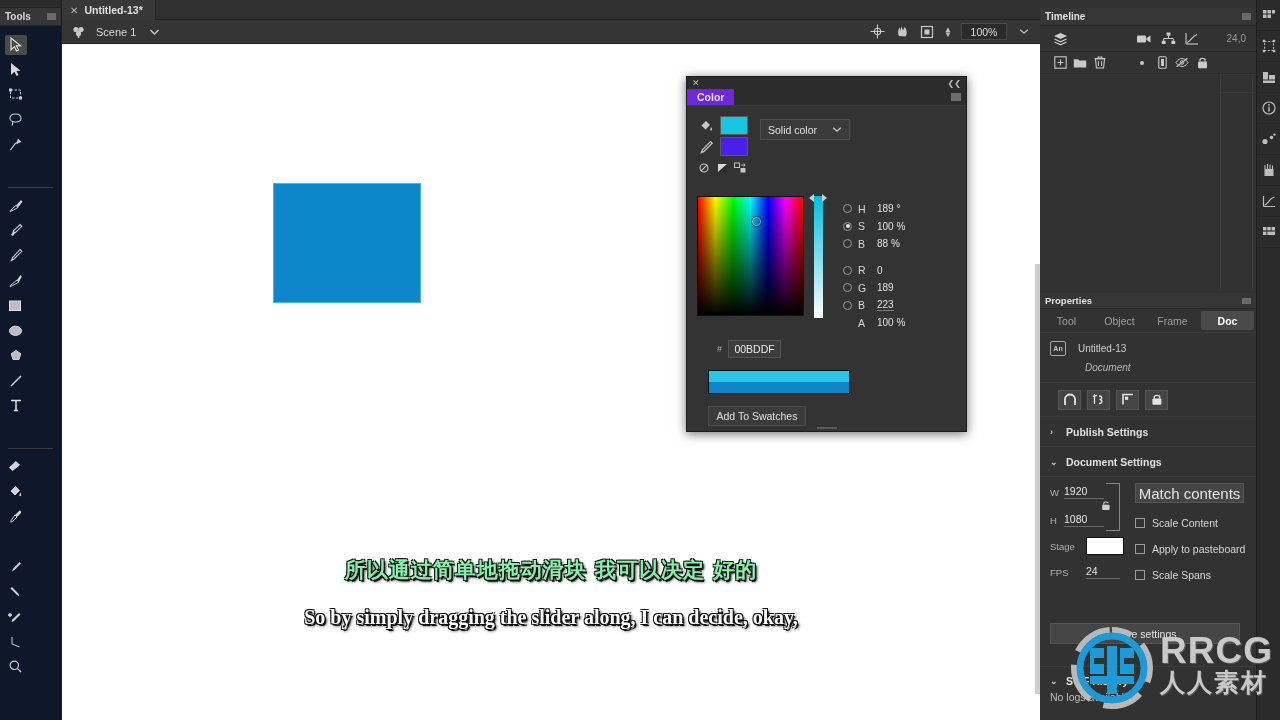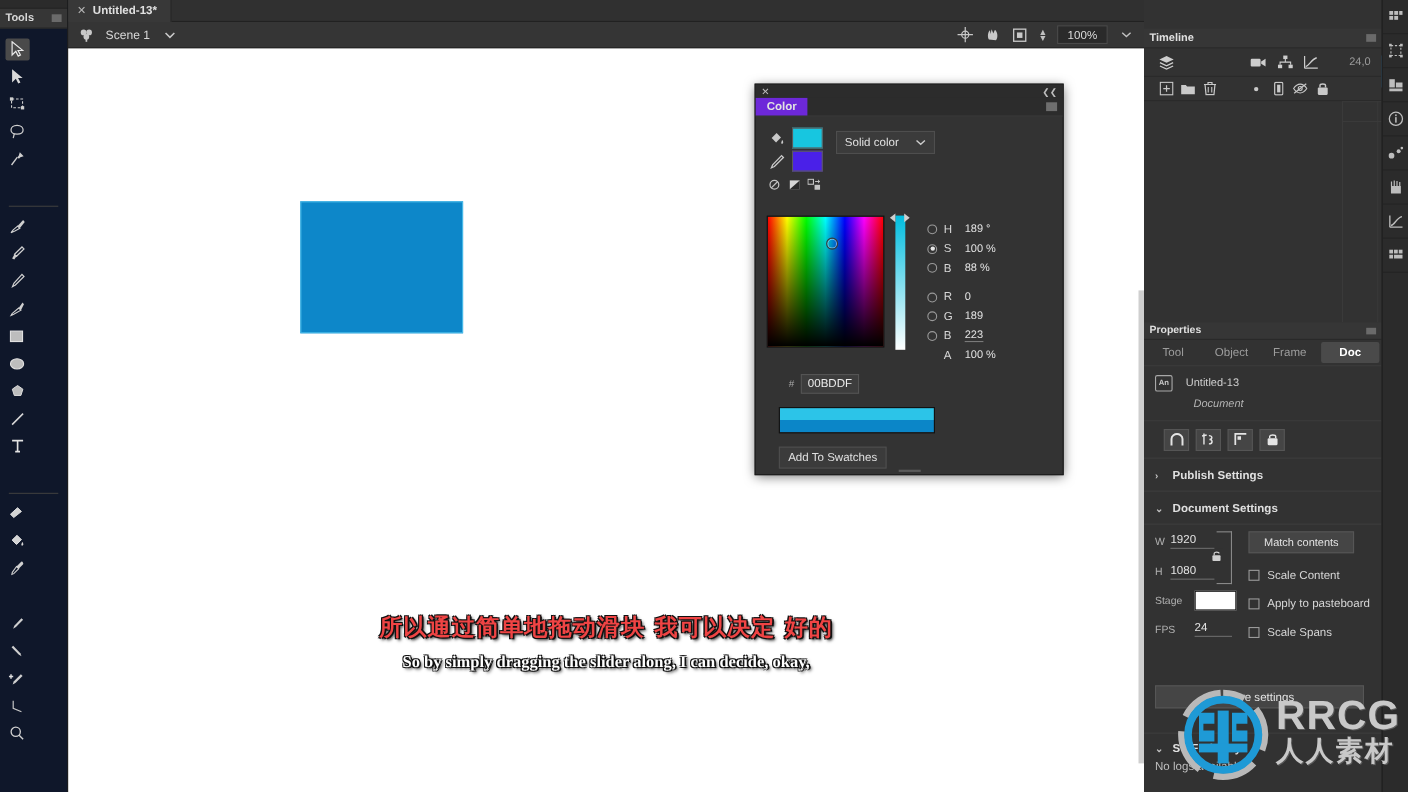--- a/index.html
+++ b/index.html
@@ -82,29 +82,29 @@
     position: absolute; right: 0; top: 220px; width: 5px; height: 430px; background: #cfcfcf;
   }
 
   
   #subtitles {
     position: absolute; left: 62px; top: 556px; width: 978px; text-align: center;
     pointer-events: none;
   }
   #sub-cn {
     font-family: "DejaVu Sans", sans-serif;
-    font-size: 21px; font-weight: bold; color: #ef4444; letter-spacing: 1px;
+    font-size: 21px; font-weight: bold; color: #86efac; letter-spacing: 1px;
     text-shadow: 1.5px 1.5px 0 #111, -1px -1px 0 #111, 1px -1px 0 #111, -1px 1px 0 #111, 2px 2px 3px #000;
     line-height: 28px;
   }
   #sub-en {
     font-family: "Liberation Serif", serif;
-    font-size: 15px; font-weight: bold; color: #ffffff;
+    font-size: 20px; font-weight: bold; color: #ffffff;
     text-shadow: 1.5px 1.5px 0 #111, -1px -1px 0 #111, 1px -1px 0 #111, -1px 1px 0 #111, 2px 2px 3px #000;
-    line-height: 30px; margin-top: 3px;
+    line-height: 30px; margin-top: 18px;
   }
 
   
   #color-panel {
     position: absolute; left: 686px; top: 76px; width: 281px; height: 356px;
     background: #333333; border: 1px solid #1c1c1c;
     box-shadow: 0 2px 10px rgba(0,0,0,.55);
   }
   #cp-dragbar {
     height: 12px; background: #2c2c2c; display: flex; align-items: center;
@@ -190,21 +190,21 @@
     font-size: 10.5px; color: #e0e0e0;
   }
   #cp-resize { position: absolute; left: 50%; bottom: 3px; width: 20px; height: 2px; background: #5a5a5a; transform: translateX(-50%); }
 
   
   #right-col { position: absolute; left: 1040px; top: 0; width: 216px; height: 720px; background: #323232; }
   #right-rail { position: absolute; left: 1256px; top: 0; width: 24px; height: 720px; background: #2b2b2b; border-left: 1px solid #1f1f1f; }
   .rail-cell { height: 31px; display: flex; align-items: center; justify-content: center; color: #bdbdbd; border-bottom: 1px solid #242424; }
 
   
-  #timeline-panel { position: absolute; left: 0; top: 8px; width: 216px; height: 283px; background: #323232; margin-top: 18px; }
+  #timeline-panel { position: absolute; left: 0; top: 8px; width: 216px; height: 283px; background: #323232; }
   #tl-header {
     height: 18px; background: #363636; display: flex; align-items: center;
     justify-content: space-between; padding: 0 5px; border-bottom: 1px solid #282828;
   }
   #tl-header .t { font-size: 10px; font-weight: bold; color: #e0e0e0; }
   #tl-header .m { width: 9px; height: 7px; background: #6a6a6a; }
   #tl-toolrow { height: 26px; display: flex; align-items: center; padding: 0 8px; gap: 0; border-bottom: 1px solid #2a2a2a; }
   .tl-ic { width: 24px; height: 20px; display: flex; align-items: center; justify-content: center; color: #cdcdcd; }
   #tl-frames-label { margin-left: auto; font-size: 10px; color: #9a9a9a; padding-right: 2px; }
   #tl-layerhead { height: 22px; display: flex; align-items: center; padding-left: 10px; gap: 0; position: relative; border-bottom: 1px solid #2a2a2a;}
@@ -264,22 +264,22 @@
   .ds-chk-lab { font-size: 10.5px; color: #d6d6d6; }
   #ds-left { position: absolute; left: 10px; top: 8px; width: 85px; }
   #ds-right { position: absolute; left: 95px; top: 6px; width: 112px; }
   #ds-link {
     position: absolute; left: 66px; top: 6px; width: 14px; height: 48px;
     border: 1px solid #888; border-left: none;
   }
   #ds-lock { position: absolute; left: 60px; top: 22px; width: 12px; height: 12px; background: #323232; display:flex; align-items:center; justify-content:center; color:#d0d0d0; }
   #ds-stage-sw { width: 38px; height: 18px; background: #ffffff; border: 1px solid #111; }
   #match-btn {
-    width: 96px; height: 20px; background: #454545; border: 1px solid #565656;
-    display: flex; align-items: center; justify-content: center; font-size: 10px; color: #e4e4e4;
+    width: 109px; height: 20px; background: #454545; border: 1px solid #565656;
+    display: flex; align-items: center; justify-content: center; font-size: 15px; color: #e4e4e4;
   }
   #more-settings {
     position: absolute; left: 10px; top: 146px; width: 190px; height: 21px;
     background: #454545; border: 1px solid #565656;
     display: flex; align-items: center; justify-content: center; font-size: 10.5px; color: #e4e4e4;
   }
   #swf-section {
     position: absolute; left: 0; top: 373px; width: 216px; height: 28px;
     display: flex; align-items: center; gap: 8px; padding: 0 10px;
     font-size: 10.5px; font-weight: bold; color: #e0e0e0; border-top: 1px solid #3c3c3c;

